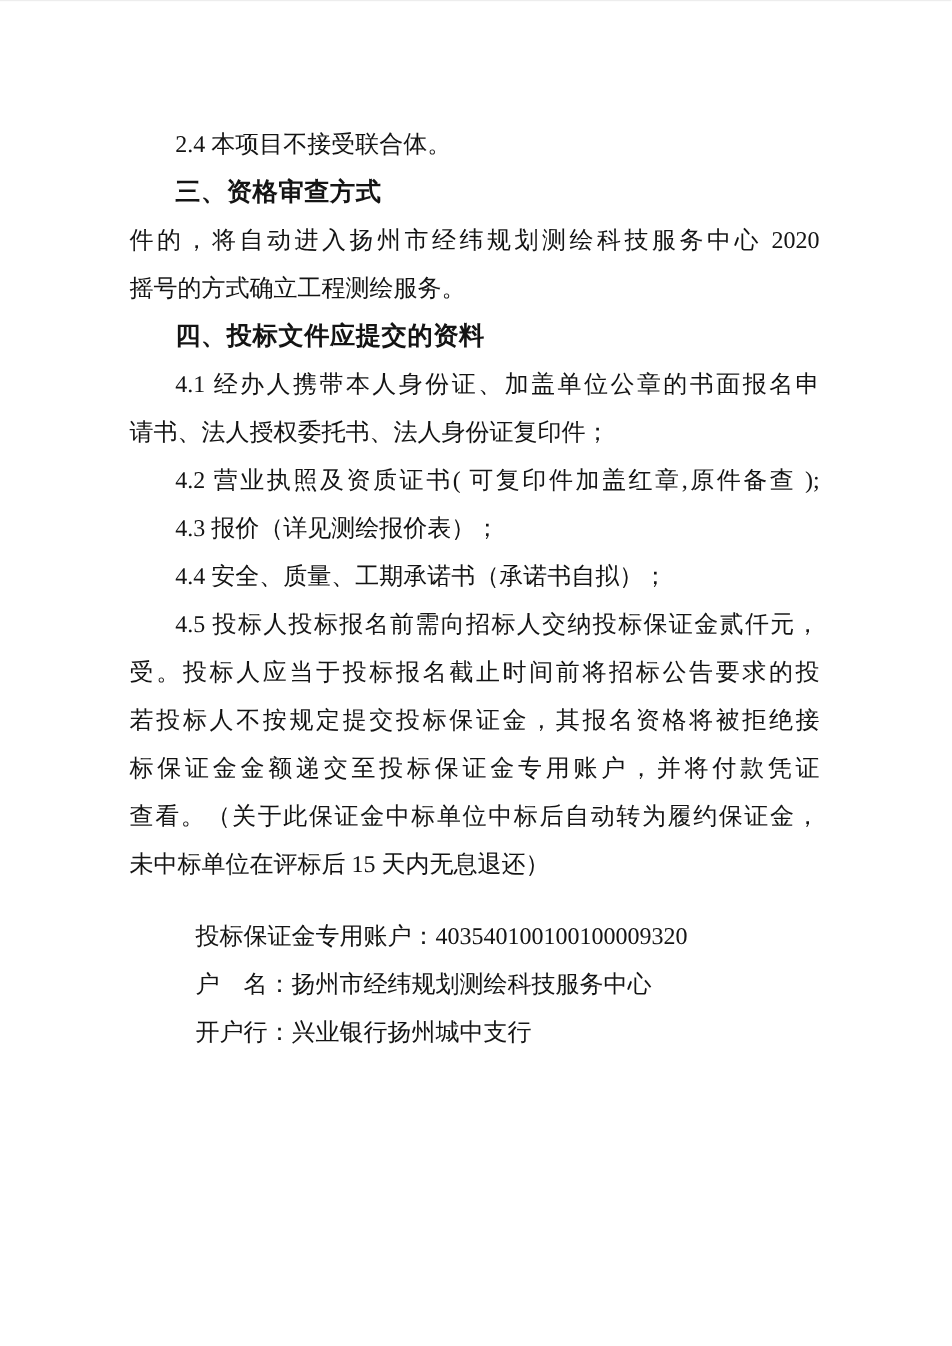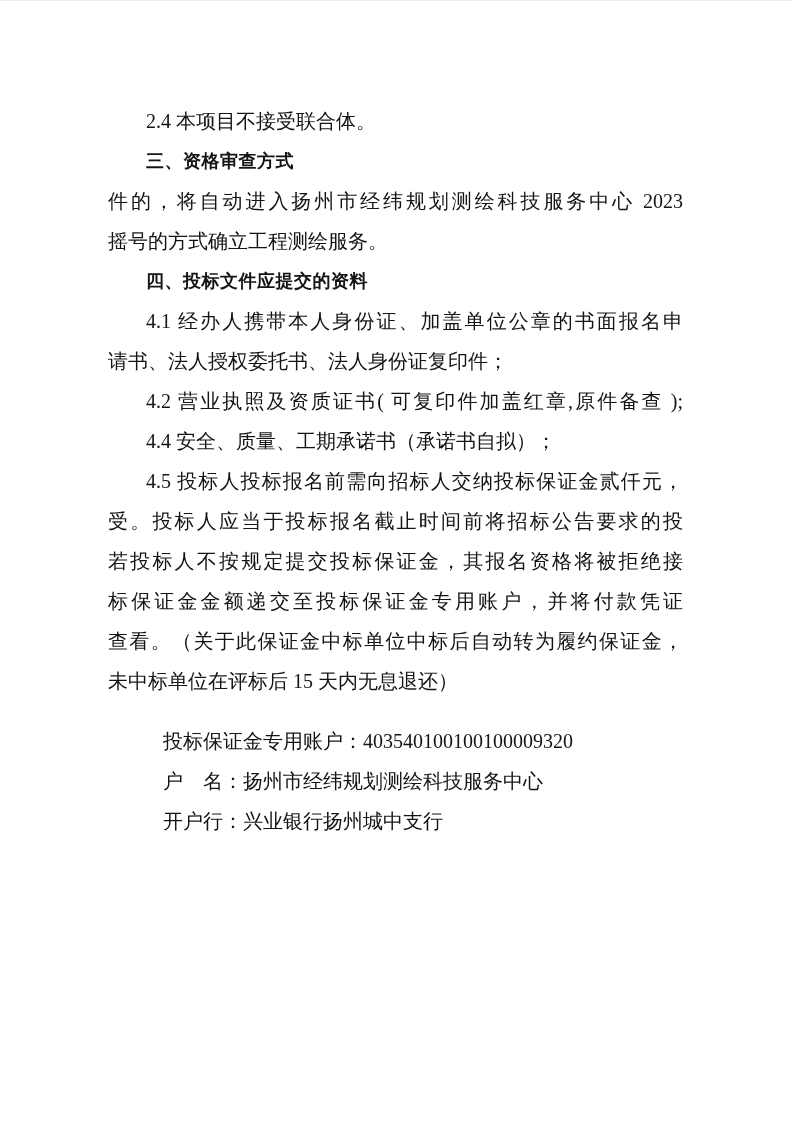--- a/index.html
+++ b/index.html
@@ -33,38 +33,39 @@
     white-space: normal;
     text-align: justify;
     text-align-last: justify;
   }
   .indent1 { padding-left: 38px; }
   .indent1.fill { padding-left: 0; text-indent: 38px; }
   .indent2 { padding-left: 55px; }
   .heading {
     font-family: "Liberation Sans", "DejaVu Sans", sans-serif;
     font-weight: 700;
-    font-size: 18px;
+    font-size: 21px;
     letter-spacing: 0.5px;
   }
   .gap-top { margin-top: 20px; }
 </style>
 </head>
 <body>
 
 <div class="page">
   <div class="content">
     <div class="line indent1">2.4 本项目不接受联合体。</div>
     <div class="line indent1 heading">三、资格审查方式</div>
-    <div class="line fill">件的，将自动进入扬州市经纬规划测绘科技服务中心 2023</div>
+    <div class="line fill">件的，将自动进入扬州市经纬规划测绘科技服务中心 2020</div>
     <div class="line">摇号的方式确立工程测绘服务。</div>
     <div class="line indent1 heading">四、投标文件应提交的资料</div>
     <div class="line indent1 fill">4.1 经办人携带本人身份证、加盖单位公章的书面报名申</div>
     <div class="line">请书、法人授权委托书、法人身份证复印件；</div>
     <div class="line indent1 fill">4.2 营业执照及资质证书( 可复印件加盖红章,原件备查 );</div>
+    <div class="line indent1">4.3 报价（详见测绘报价表）；</div>
     <div class="line indent1">4.4 安全、质量、工期承诺书（承诺书自拟）；</div>
     <div class="line indent1 fill">4.5 投标人投标报名前需向招标人交纳投标保证金贰仟元，</div>
     <div class="line fill">受。投标人应当于投标报名截止时间前将招标公告要求的投</div>
     <div class="line fill">若投标人不按规定提交投标保证金，其报名资格将被拒绝接</div>
     <div class="line fill">标保证金金额递交至投标保证金专用账户，并将付款凭证</div>
     <div class="line fill">查看。（关于此保证金中标单位中标后自动转为履约保证金，</div>
     <div class="line">未中标单位在评标后 15 天内无息退还）</div>
     <div class="line indent2 gap-top">投标保证金专用账户：403540100100100009320</div>
     <div class="line indent2">户　名：扬州市经纬规划测绘科技服务中心</div>
     <div class="line indent2">开户行：兴业银行扬州城中支行</div>

